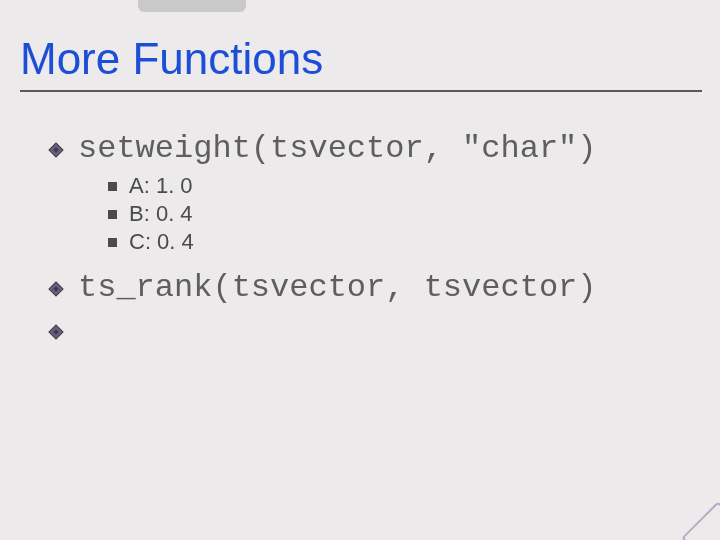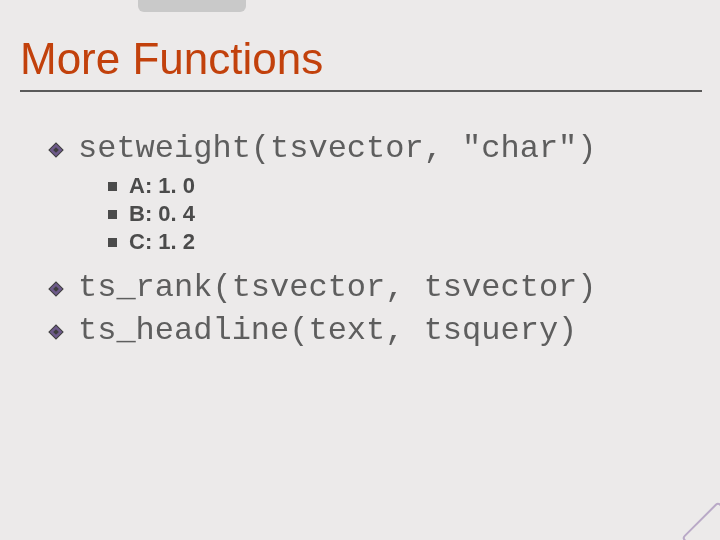--- a/index.html
+++ b/index.html
@@ -17,21 +17,21 @@
     height: 540px;
     box-sizing: border-box;
     padding: 20px 20px 0 20px;
   }
   .title-block {
     position: relative;
   }
   .title {
     font-size: 44px;
     font-weight: 400;
-    color: #c2410c;
+    color: #1d4ed8;
     margin: 14px 0 6px 0;
     letter-spacing: 0px;
   }
   .title-underline {
     border: 0;
     border-top: 2px solid #5a5a5a;
     margin: 0 0 0 0;
     width: 682px;
   }
   .shadow-tab {
@@ -77,21 +77,20 @@
     width: 9px;
     height: 9px;
     background: #4b4b4b;
     margin-right: 12px;
     flex: 0 0 auto;
   }
   .lvl2 .subtext {
     font-family: Verdana, Geneva, sans-serif;
     font-size: 22px;
     color: #4b4b4b;
-    font-weight: bold;
   }
   
   .bullet-icon svg { display:block; }
   
   .corner {
     position: absolute;
     right: 0;
     bottom: 0;
     width: 48px;
     height: 48px;
@@ -136,40 +135,39 @@
       <div class="lvl2">
         <span class="sq"></span>
         <span class="subtext">A: 1. 0</span>
       </div>
       <div class="lvl2">
         <span class="sq"></span>
         <span class="subtext">B: 0. 4</span>
       </div>
       <div class="lvl2">
         <span class="sq"></span>
-        <span class="subtext">C: 1. 2</span>
+        <span class="subtext">C: 0. 4</span>
       </div>
     </div>
 
     <div class="lvl1">
       <span class="bullet-icon">
         <svg width="16" height="16" viewBox="0 0 16 16">
           <rect x="3" y="3" width="10" height="10" transform="rotate(45 8 8)" fill="#6d5a8a" stroke="#3e3e3e" stroke-width="1"></rect>
           <rect x="6" y="6" width="4" height="4" transform="rotate(45 8 8)" fill="#3e3e3e"></rect>
         </svg>
       </span>
       <span class="text">ts_rank(tsvector, tsvector)</span>
     </div>
 
     <div class="lvl1">
       <span class="bullet-icon">
         <svg width="16" height="16" viewBox="0 0 16 16">
           <rect x="3" y="3" width="10" height="10" transform="rotate(45 8 8)" fill="#6d5a8a" stroke="#3e3e3e" stroke-width="1"></rect>
           <rect x="6" y="6" width="4" height="4" transform="rotate(45 8 8)" fill="#3e3e3e"></rect>
         </svg>
       </span>
-      <span class="text">ts_headline(text, tsquery)</span>
     </div>
 
   </div>
 
   <div class="corner"></div>
 </div>
 
 </body></html>

